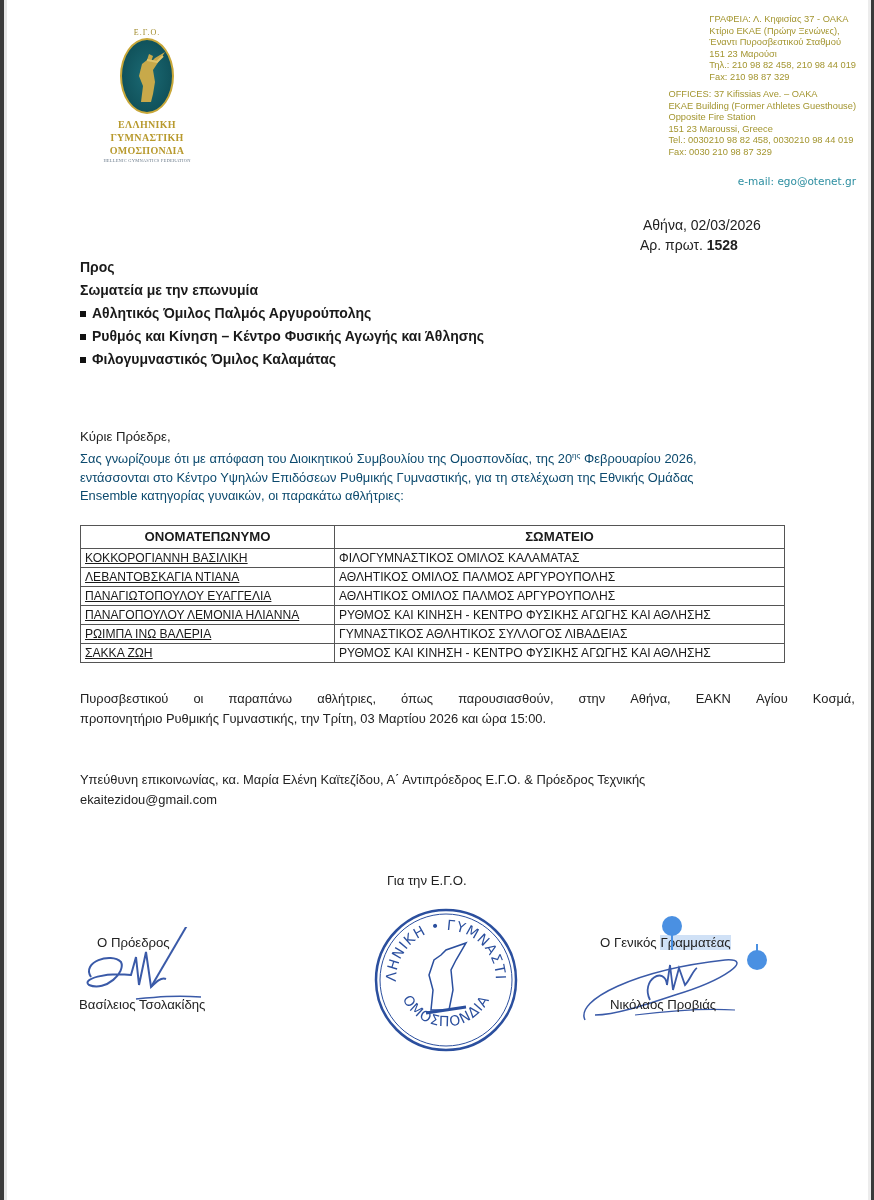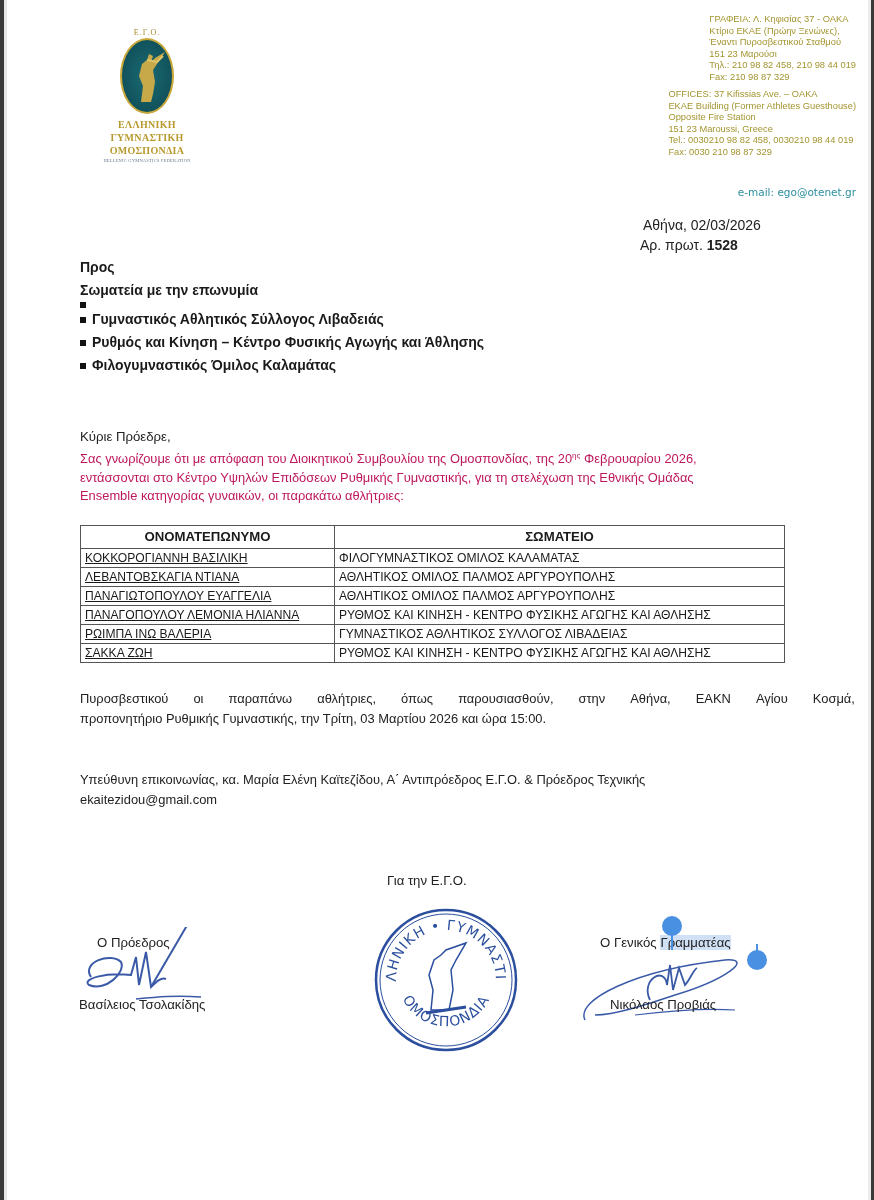--- a/index.html
+++ b/index.html
@@ -30,32 +30,32 @@
   .logo .sub { font-family: "Liberation Serif", serif; font-size: 4.5px; color: #6a7a8a; margin-top: 1px; letter-spacing: 0.2px; }
 
   
   .head-gr, .head-en {
     position: absolute; right: 18px; text-align: left;
     font-family: Liberation Sans, sans-serif; font-size: 9.3px; line-height: 11.6px;
     color: #a3952f;
   }
   .head-gr { top: 14px; }
   .head-en { top: 89px; }
-  .head-email { position: absolute; right: 18px; top: 186px; font-family: "DejaVu Sans", sans-serif; font-size: 10.5px; color: #2c8ea0; }
+  .head-email { position: absolute; right: 18px; top: 175px; font-family: "DejaVu Sans", sans-serif; font-size: 10.5px; color: #2c8ea0; }
 
   .date-block { position: absolute; left: 640px; top: 215px; font-size: 14px; line-height: 20px; color: #222; }
   .date-block .prot { margin-left: 0px; }
   .date-block b { font-weight: bold; }
 
   .recipients { position: absolute; left: 80px; top: 256px; font-size: 14px; line-height: 23px; font-weight: bold; color: #1a1a1a; }
   .recipients .item { display: flex; align-items: center; }
   .recipients .bullet { display: inline-block; width: 6px; height: 6px; background: #111; margin-right: 6px; margin-left: 0; }
 
   .salutation { position: absolute; left: 80px; top: 428px; font-size: 13.2px; line-height: 18px; color: #222; }
-  .body1 { position: absolute; left: 80px; top: 447px; width: 775px; font-size: 12.9px; line-height: 18.5px; color: #be185d; }
+  .body1 { position: absolute; left: 80px; top: 447px; width: 775px; font-size: 12.9px; line-height: 18.5px; color: #0c4a6e; }
   .body1 sup { font-size: 8px; }
 
   table.athletes {
     position: absolute; left: 80px; top: 525px; width: 705px; border-collapse: collapse;
     font-size: 12.1px; color: #1a1a1a;
   }
   table.athletes th, table.athletes td { border: 1px solid #555; padding: 0 4px; height: 18px; line-height: 18px; white-space: nowrap; }
   table.athletes th { font-weight: bold; font-size: 13.2px; text-align: center; height: 22px; }
   table.athletes td.c1 { width: 245px; text-decoration: underline; }
 
@@ -127,24 +127,21 @@
     <span>Αρ. πρωτ.</span>
     <b>1528</b>
   </div>
 </div>
 
 <div class="recipients">
   <div>Προς</div>
   <div>Σωματεία με την επωνυμία</div>
   <div class="item">
       <span class="bullet"></span>
-    </div>
-  <div class="item">
-      <span class="bullet"></span>
-      <span>Γυμναστικός Αθλητικός Σύλλογος Λιβαδειάς</span>
+      <span>Αθλητικός Όμιλος Παλμός Αργυρούπολης</span>
     </div>
   <div class="item">
       <span class="bullet"></span>
       <span>Ρυθμός και Κίνηση – Κέντρο Φυσικής Αγωγής και Άθλησης</span>
     </div>
   <div class="item">
       <span class="bullet"></span>
       <span>Φιλογυμναστικός Όμιλος Καλαμάτας</span>
     </div>
 </div>

